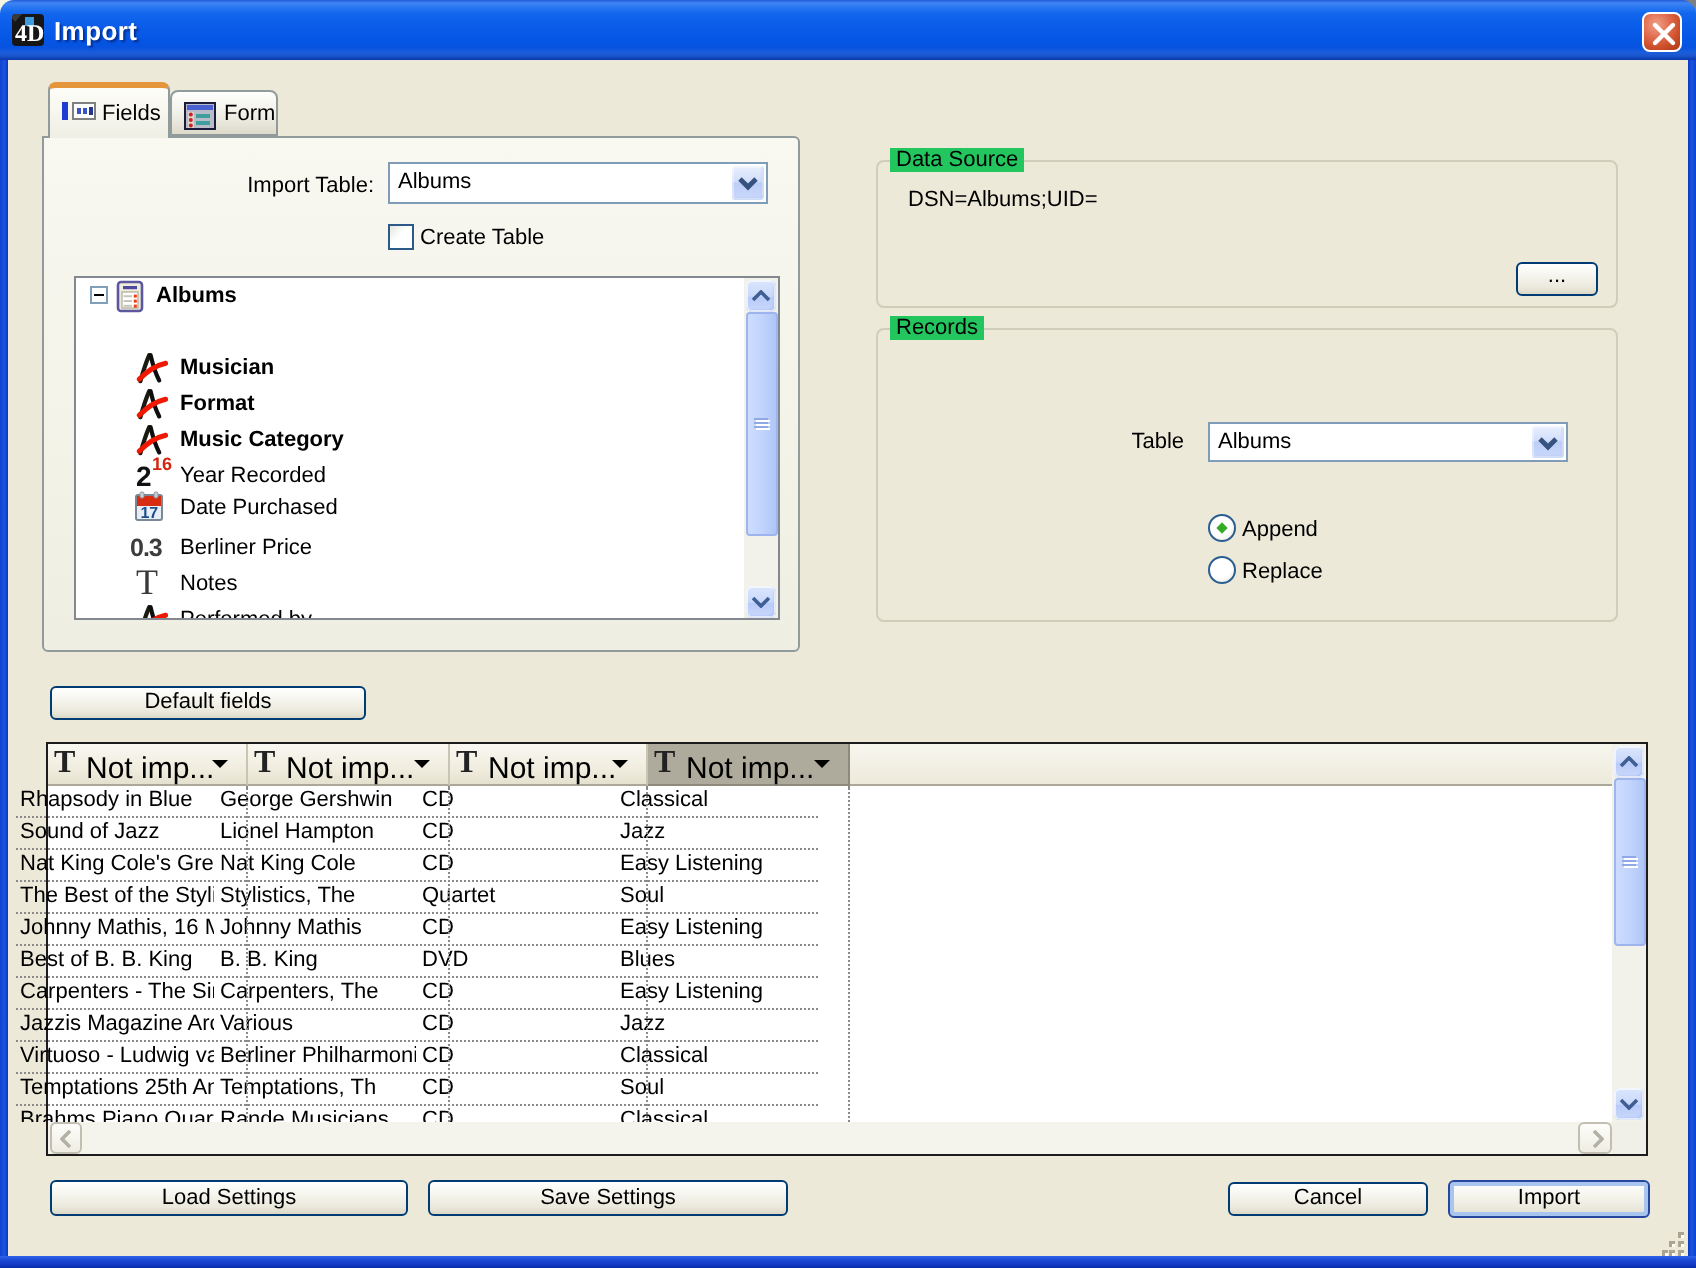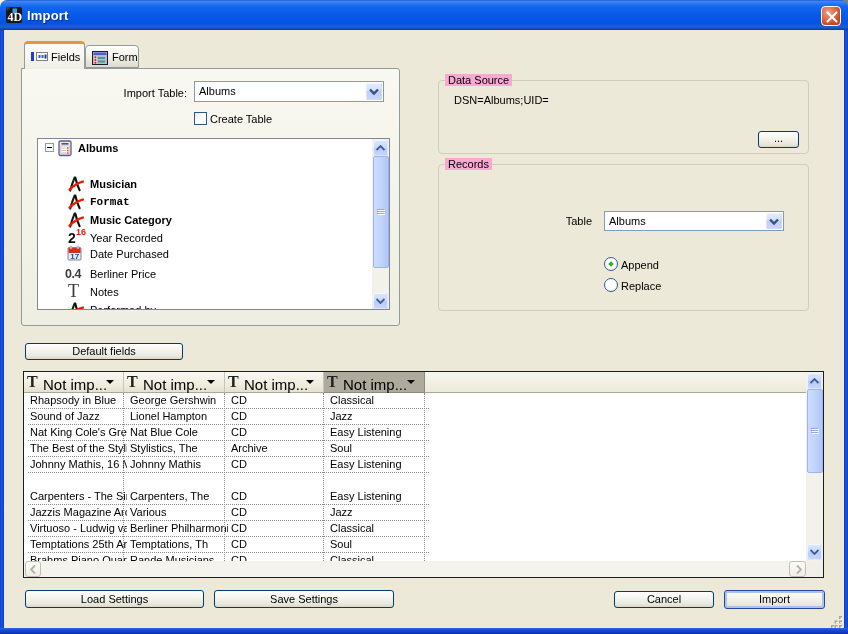--- a/index.html
+++ b/index.html
@@ -32,39 +32,39 @@
 .combo .cbtn{position:absolute;right:1px;top:1px;bottom:1px;width:16px;border-radius:2px;
 background:linear-gradient(180deg,#E8EEFD 0%,#D3DFFB 45%,#BCCEF8 50%,#C8D6FA 90%,#D4E0FB 100%);
 box-shadow:inset 0 0 0 1px #FFFFFF66, inset -1px -1px 1px #AEC4F0;}
 .chev{position:absolute;left:3px;top:5px;}
 
 .checkbox{box-sizing:border-box;width:13px;height:13px;border:1px solid #2B5A88;background:linear-gradient(135deg,#E6E6DE,#fff 45%);}
 .radio{box-sizing:border-box;width:14px;height:14px;border-radius:50%;border:1px solid #2B5E92;background:radial-gradient(circle at 40% 35%,#fff 55%,#DDDDD0);}
 .radio .dot{position:absolute;left:4px;top:4px;width:4px;height:4px;background:#35AC28;transform:rotate(45deg);}
 
 .gb{box-sizing:border-box;border:1px solid #D0CDBA;border-radius:4px;}
-.gbl{font-size:11px;background:#f9a8d4;padding:0 3px;}
+.gbl{font-size:11px;background:#22c55e;padding:0 3px;}
 
 .btn{box-sizing:border-box;border:1px solid #003C74;border-radius:3px;background:linear-gradient(180deg,#FFFFFF,#F4F3EB 45%,#EAE8DB 80%,#DCD8C8 100%);font-size:11px;text-align:center;color:#000;}
 
 #tree{left:37px;top:138px;width:353px;height:172px;background:#fff;border:1px solid #828790;box-sizing:border-box;z-index:4;}
 .trow{position:absolute;left:0;height:18px;font-size:11px;white-space:nowrap;}
 .b{font-weight:bold;}
 
 .sbtrack{background:#F2F1EA;}
 .sbbtn{box-sizing:border-box;border-radius:3px;background:linear-gradient(180deg,#DCE7FD 0%,#C9D8FB 50%,#B8CBF9 55%,#CBD9FB 100%);box-shadow:inset 0 0 0 1px #ffffffaa, inset -1px -1px 1px #9FB7EE;}
 .sbthumb{box-sizing:border-box;border:1px solid #9EB4EC;border-radius:2px;background:linear-gradient(90deg,#CDDCFE 0%,#C2D4FC 50%,#B0C6F8 100%);}
 
 #grid{left:23px;top:371px;width:801px;height:207px;border:1px solid #1C1C1C;background:#fff;box-sizing:border-box;}
 .hcell{top:372px;height:21px;box-sizing:border-box;background:linear-gradient(180deg,#F9F8F1 0%,#EFEBDC 70%,#E4E1CF 100%);border-right:1px solid #C9C5B5;border-bottom:1px solid #ACA899;}
 .hcell.pressed{background:#AFAB9C;border-right:1px solid #8D8A7C;border-bottom:1px solid #8D8A7C;}
 .hT{position:absolute;left:3px;top:2px;font-family:"Liberation Serif",serif;font-weight:bold;font-size:16px;line-height:16px;color:#222;}
 .hlabel{position:absolute;left:19px;top:4px;font-size:15px;}
 .harr{position:absolute;top:8px;width:0;height:0;border-left:4px solid transparent;border-right:4px solid transparent;border-top:4px solid #000;}
-.grow{position:absolute;left:28px;width:401px;height:16px;border-bottom:1px dotted #8A8A8A;box-sizing:border-box;overflow:hidden;}
+.grow{position:absolute;left:8px;width:401px;height:16px;border-bottom:1px dotted #8A8A8A;box-sizing:border-box;overflow:hidden;}
 .gcell{position:absolute;top:1px;font-size:11px;white-space:nowrap;overflow:hidden;}
 .gc1{left:2px;width:97px;}
 .gc2{left:102px;width:98px;}
 .gc3{left:203px;width:96px;}
 .gc4{left:302px;width:99px;}
 .vdot{position:absolute;width:1px;border-left:1px dotted #8A8A8A;}
 </style>
 </head>
 <body>
 <div id="win">
@@ -144,21 +144,21 @@
         <span style="position:absolute;left:40px;top:3px;">Albums</span>
       </div>
 <div class="trow b" style="top:36px;width:334px;">
         <svg width="18" height="16" viewBox="0 0 18 16" style="position:absolute;left:29px;top:1px;">
           <path d="M3.2 14.6 C4.5 10 6.3 4.6 7.6 1.6" fill="none" stroke="#1A1A10" stroke-width="2.1" stroke-linecap="round"></path>
           <path d="M8.3 1.6 C9.2 5.5 10.8 10.8 12.6 14.2" fill="none" stroke="#0E0E0E" stroke-width="2.1" stroke-linecap="round"></path>
           <path d="M2.6 13.6 C6.5 9.6 10.5 6.8 15.8 5.6" fill="none" stroke="#F01800" stroke-width="2.5" stroke-linecap="round"></path>
         </svg>
         <span style="position:absolute;left:52px;top:3px;">Musician</span>
       </div>
-<div class="trow b" style="top:54px;width:334px;font-family:Liberation Mono, monospace;">
+<div class="trow b" style="top:54px;width:334px;">
         <svg width="18" height="16" viewBox="0 0 18 16" style="position:absolute;left:29px;top:1px;">
           <path d="M3.2 14.6 C4.5 10 6.3 4.6 7.6 1.6" fill="none" stroke="#1A1A10" stroke-width="2.1" stroke-linecap="round"></path>
           <path d="M8.3 1.6 C9.2 5.5 10.8 10.8 12.6 14.2" fill="none" stroke="#0E0E0E" stroke-width="2.1" stroke-linecap="round"></path>
           <path d="M2.6 13.6 C6.5 9.6 10.5 6.8 15.8 5.6" fill="none" stroke="#F01800" stroke-width="2.5" stroke-linecap="round"></path>
         </svg>
         <span style="position:absolute;left:52px;top:3px;">Format</span>
       </div>
 <div class="trow b" style="top:72px;width:334px;padding-left:24px;">
         <svg width="18" height="16" viewBox="0 0 18 16" style="position:absolute;left:29px;top:1px;">
           <path d="M3.2 14.6 C4.5 10 6.3 4.6 7.6 1.6" fill="none" stroke="#1A1A10" stroke-width="2.1" stroke-linecap="round"></path>
@@ -176,21 +176,21 @@
         <svg width="16" height="17" viewBox="0 0 16 17" style="position:absolute;left:29px;top:0px;">
           <rect x="1" y="2.5" width="13" height="12.5" rx="1" fill="#E8EEF6" stroke="#7A8794" stroke-width="1"></rect>
           <rect x="1.5" y="3" width="12" height="5" fill="#D92D12"></rect>
           <rect x="3" y="1" width="2" height="3" rx="0.8" fill="#C7CDD4" stroke="#8A9199" stroke-width="0.5"></rect>
           <rect x="10" y="1" width="2" height="3" rx="0.8" fill="#C7CDD4" stroke="#8A9199" stroke-width="0.5"></rect>
           <text x="3.2" y="13.8" font-family="Liberation Sans,sans-serif" font-size="8" font-weight="bold" fill="#1F4E8C">17</text>
         </svg>
         <span style="position:absolute;left:52px;top:3px;">Date Purchased</span>
       </div>
 <div class="trow" style="top:126px;width:334px;">
-        <span style="position:absolute;left:27px;top:2px;font-size:12.5px;font-weight:bold;color:#3C3C3C;letter-spacing:-0.5px;">0.4</span>
+        <span style="position:absolute;left:27px;top:2px;font-size:12.5px;font-weight:bold;color:#3C3C3C;letter-spacing:-0.5px;">0.3</span>
         <span style="position:absolute;left:52px;top:3px;">Berliner Price</span>
       </div>
 <div class="trow" style="top:144px;width:334px;">
         <span style="position:absolute;left:30px;top:0px;font-family:'Liberation Serif',serif;font-size:18px;line-height:17px;color:#3A3A3A;">T</span>
         <span style="position:absolute;left:52px;top:3px;">Notes</span>
       </div>
 <div class="trow" style="top:162px;width:334px;">
         <svg width="18" height="16" viewBox="0 0 18 16" style="position:absolute;left:29px;top:1px;">
           <path d="M3.2 14.6 C4.5 10 6.3 4.6 7.6 1.6" fill="none" stroke="#1A1A10" stroke-width="2.1" stroke-linecap="round"></path>
           <path d="M8.3 1.6 C9.2 5.5 10.8 10.8 12.6 14.2" fill="none" stroke="#0E0E0E" stroke-width="2.1" stroke-linecap="round"></path>
@@ -268,35 +268,41 @@
       <span class="gcell gc4">Classical</span>
     </div>
 <div class="grow" style="top:409px;height:16px;">
       <span class="gcell gc1">Sound of Jazz</span>
       <span class="gcell gc2">Lionel Hampton</span>
       <span class="gcell gc3">CD</span>
       <span class="gcell gc4">Jazz</span>
     </div>
 <div class="grow" style="top:425px;height:16px;">
       <span class="gcell gc1">Nat King Cole's Greatest</span>
-      <span class="gcell gc2">Nat Blue Cole</span>
+      <span class="gcell gc2">Nat King Cole</span>
       <span class="gcell gc3">CD</span>
       <span class="gcell gc4">Easy Listening</span>
     </div>
 <div class="grow" style="top:441px;height:16px;">
       <span class="gcell gc1">The Best of the Stylistics</span>
       <span class="gcell gc2">Stylistics, The</span>
-      <span class="gcell gc3">Archive</span>
+      <span class="gcell gc3">Quartet</span>
       <span class="gcell gc4">Soul</span>
     </div>
 <div class="grow" style="top:457px;height:16px;">
       <span class="gcell gc1">Johnny Mathis, 16 Most</span>
       <span class="gcell gc2">Johnny Mathis</span>
       <span class="gcell gc3">CD</span>
       <span class="gcell gc4">Easy Listening</span>
+    </div>
+<div class="grow" style="top:473px;height:16px;">
+      <span class="gcell gc1">Best of B. B. King</span>
+      <span class="gcell gc2">B. B. King</span>
+      <span class="gcell gc3">DVD</span>
+      <span class="gcell gc4">Blues</span>
     </div>
 <div class="grow" style="top:489px;height:16px;">
       <span class="gcell gc1">Carpenters - The Singles</span>
       <span class="gcell gc2">Carpenters, The</span>
       <span class="gcell gc3">CD</span>
       <span class="gcell gc4">Easy Listening</span>
     </div>
 <div class="grow" style="top:505px;height:16px;">
       <span class="gcell gc1">Jazzis Magazine Archive</span>
       <span class="gcell gc2">Various</span>

